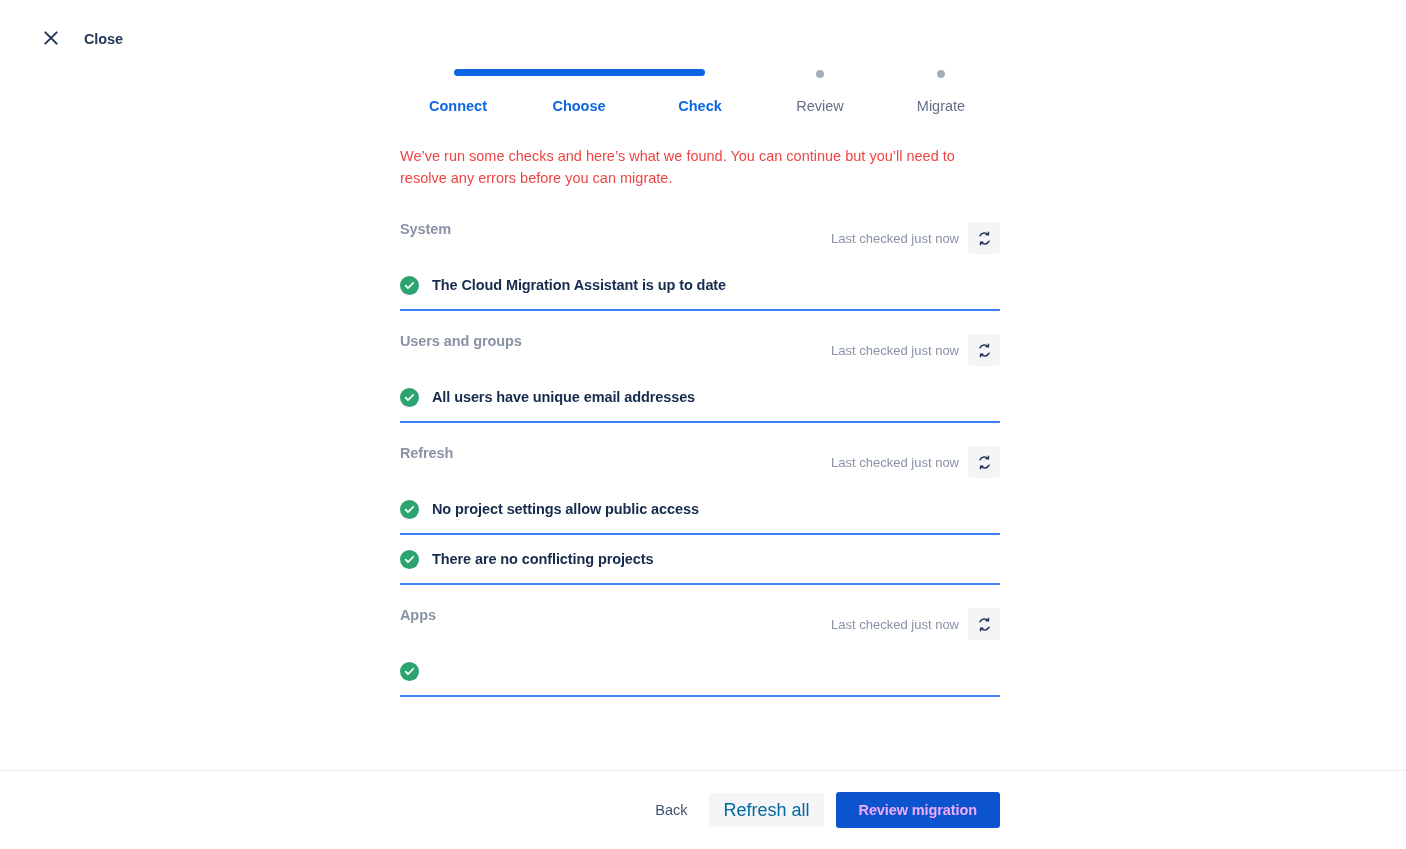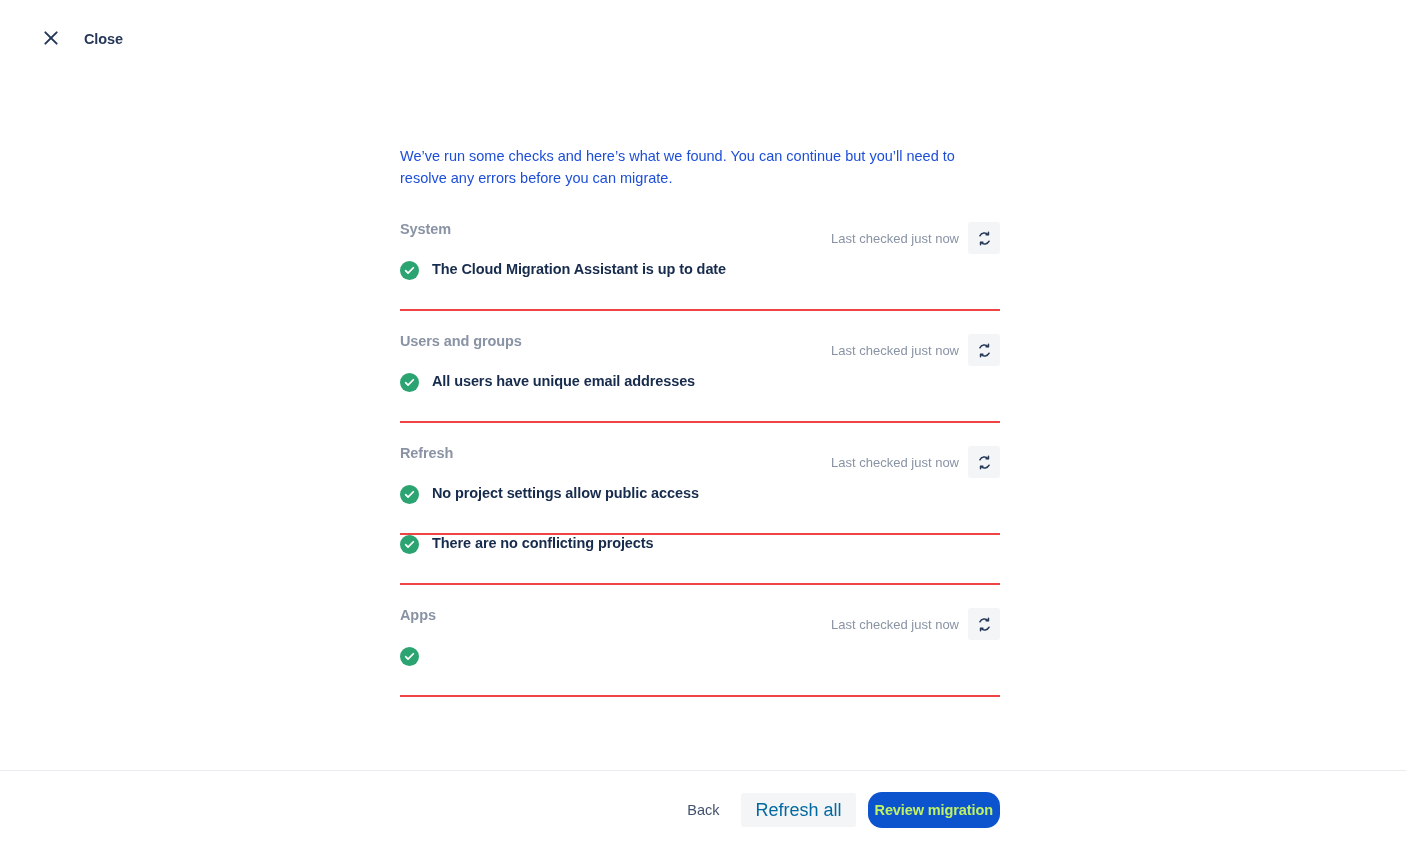--- a/index.html
+++ b/index.html
@@ -166,21 +166,21 @@
   .page-title {
     font-size: 22px;
     font-weight: 700;
     color: #172B4D;
     letter-spacing: -0.2px;
     margin-bottom: 17px;
     line-height: 28px;
   }
   .page-desc {
     font-size: 14.5px;
-    color: #1d4ed8;
+    color: #ef4444;
     line-height: 22px;
     width: 566px;
     margin-bottom: 32px;
   }
 
   .section { margin-bottom: 0; }
 
   .section-head {
     display: flex;
     justify-content: space-between;
@@ -209,24 +209,24 @@
     border-radius: 3px;
     display: flex;
     align-items: center;
     justify-content: center;
     cursor: pointer;
     padding: 0;
   }
 
   .check-row {
     display: flex;
-    align-items: flex-start;
+    align-items: center;
     gap: 13px;
     height: 50px;
-    border-bottom: 2px solid #ef4444;
+    border-bottom: 2px solid #3b82f6;
   }
   .check-row:last-child { }
   .check-icon {
     width: 19px; height: 19px;
     border-radius: 50%;
     background: #2BA472;
     flex: 0 0 19px;
     display: flex;
     align-items: center;
     justify-content: center;
@@ -274,44 +274,58 @@
     padding: 0 14px;
     font-family: "Liberation Sans", sans-serif;
     font-size: 18px;
     font-weight: 400;
     color: #0369a1;
     cursor: pointer;
   }
   .btn-primary {
     background: #0C53CE;
     border: none;
-    border-radius: 14px;
+    border-radius: 3px;
     height: 36px;
-    padding: 0 7px;
+    padding: 0 23px;
     font-family: "Liberation Sans", sans-serif;
     font-size: 14.5px;
     font-weight: 700;
-    color: #bef264;
+    color: #f0abfc;
     cursor: pointer;
     letter-spacing: -0.1px;
   }
 </style>
 </head>
 <body>
 
 <div class="page">
 
   <div class="topbar">
     <button class="close-btn">
       <span class="x-icon"></span>
       <span class="close-label">Close</span>
     </button>
 
   </div>
 
+  <div class="stepper">
+    <div class="step-track">
+      <div class="progress-bar"></div>
+      <div class="dot d4"></div>
+      <div class="dot d5"></div>
+    </div>
+    <div class="step-labels">
+      <div class="step-label done sl0">Connect</div>
+      <div class="step-label done sl1">Choose</div>
+      <div class="step-label current sl2">Check</div>
+      <div class="step-label todo sl3">Review</div>
+      <div class="step-label todo sl4">Migrate</div>
+    </div>
+  </div>
 
   <div class="content">
     <div class="page-desc">We’ve run some checks and here’s what we found. You can continue but you’ll need to resolve any errors before you can migrate.</div>
 
     <div class="section">
       <div class="section-head">
         <div class="section-title">System</div>
         <div class="section-right">
           <span class="last-checked">Last checked just now</span>
           <button class="refresh-btn">

